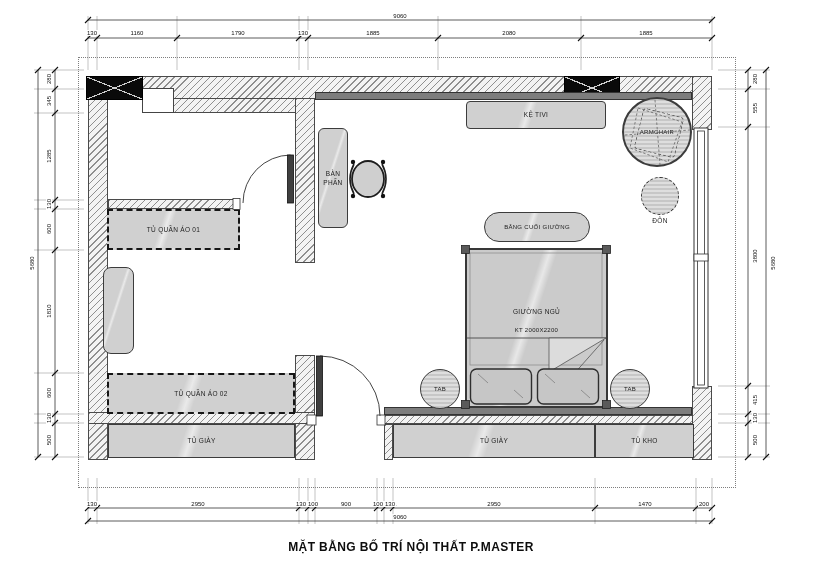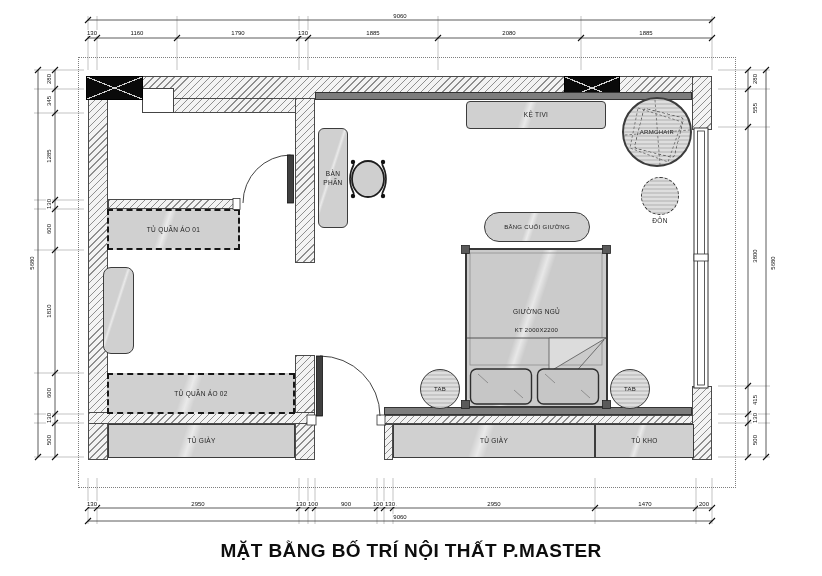--- a/index.html
+++ b/index.html
@@ -26,21 +26,21 @@
   .r4{border-radius:4px;}.r6{border-radius:6px;}.r8{border-radius:8px;}
   .bed{border:2.5px solid #383838;background-color:#cbcbcb;display:block;}
   .bed-label{position:absolute;left:0;right:0;top:50px;text-align:center;}
   .inner-dash{position:absolute;left:14px;top:13px;width:40px;height:40px;border:1px dashed #666;
               transform:rotate(14deg);border-radius:4px;}
   .free-label{position:absolute;text-align:center;font-size:6.5px;letter-spacing:.3px;color:#1c1c1c;}
   .dim-label{position:absolute;font-size:6px;color:#111;background:#fff;padding:0 1px;white-space:nowrap;
              transform:translate(-50%,-50%);}
   .dim-label.v{transform:translate(-50%,-50%) rotate(-90deg);}
   .title{position:absolute;left:0;right:0;top:540px;text-align:center;font-weight:bold;
-         font-size:19px;letter-spacing:.4px;color:#0d0d0d;}
+         font-size:12px;letter-spacing:.4px;color:#0d0d0d;}
   svg.lines{position:absolute;left:0;top:0;pointer-events:none;}
 </style>
 </head>
 <body>
 
 <div class="plan">
 
   <div class="boundary" style="left:78px;top:57px;width:658px;height:431px"></div>
 
   <div class="wall" style="left:88px;top:76px;width:624px;height:24px"></div>

